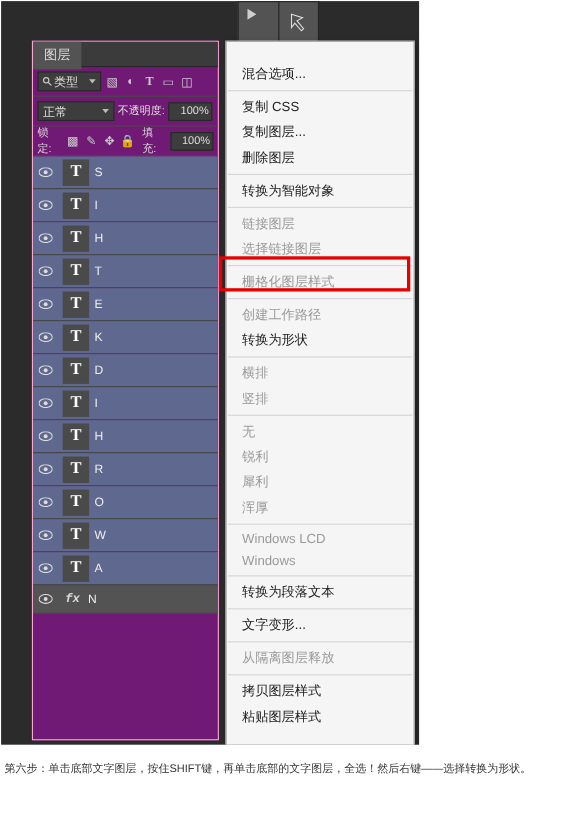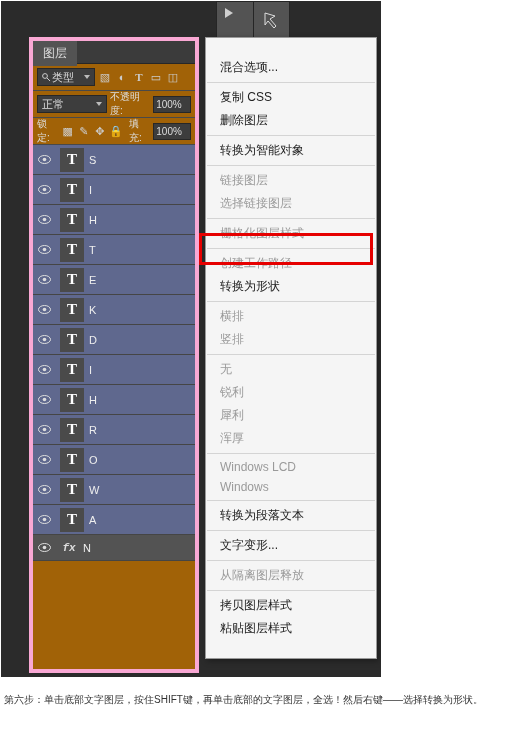--- a/index.html
+++ b/index.html
@@ -2,28 +2,28 @@
 <html><head>
 <meta charset="utf-8">
 <style>
   html,body{margin:0;padding:0;background:#fff;font-family:"Microsoft YaHei",Arial,sans-serif;font-size:12px;color:#333}
   .wrap{width:524px}
   .shot{width:380px;height:676px;margin:1px;background:#2b2b2b;position:relative;overflow:hidden}
   .toolbar{position:absolute;left:215px;top:0;width:36px;height:36px;background:#535353;border:1px solid #252525}
   .tb-tri{width:0;height:0;border-left:8px solid #cfcfcf;border-top:5px solid transparent;border-bottom:5px solid transparent;margin:6px 0 0 8px}
   .tb-s{position:absolute;left:252px;top:0;width:35px;height:36px;background:#535353;border:1px solid #252525;display:flex;align-items:center;justify-content:center}
   .tb-s svg{width:20px;height:20px}
-  .panel{position:absolute;left:28px;top:36px;width:170px;height:636px;background:#a16207;border:4px solid #f9a8d4;box-sizing:border-box}
+  .panel{position:absolute;left:28px;top:36px;width:170px;height:636px;background:#701a75;border:1px solid #f9a8d4;box-sizing:border-box}
   .panel-tab{height:22px;background:#3b3b3b;border-bottom:1px solid #272727}
   .panel-tab span{display:inline-block;padding:4px 10px;background:#535353;color:#ddd;font-size:12px}
   .p-row{display:flex;align-items:center;height:22px;padding:2px 4px;color:#ddd;font-size:11px;gap:3px;border-bottom:1px solid #494949}
   .sel{background:#3d3d3d;border:1px solid #272727;color:#ddd;height:16px;font-size:11px;flex:1;display:flex;align-items:center;padding:0 4px;justify-content:space-between}
   .caret{width:0;height:0;border-left:3px solid transparent;border-right:3px solid transparent;border-top:4px solid #bbb}
   .ic{width:14px;height:14px;display:inline-flex;align-items:center;justify-content:center;font-size:11px;color:#ccc}
-  .num{background:#3d3d3d;border:1px solid #272727;width:34px;height:15px;font-size:10px;color:#ddd;display:inline-flex;align-items:center;justify-content:flex-start;padding:0 2px}
+  .num{background:#3d3d3d;border:1px solid #272727;width:34px;height:15px;font-size:10px;color:#ddd;display:inline-flex;align-items:center;justify-content:flex-end;padding:0 2px}
   .layers{overflow:hidden}
   .lrow{display:flex;align-items:center;height:29px;background:#5f688e;border-bottom:1px solid #454545}
   .lrow.fx{background:#535353;height:25px}
   .eye{width:22px;display:flex;justify-content:center}
   .eye svg{width:13px;height:9px}
   .thumb{width:24px;height:24px;background:#4a4a4a;margin:0 5px;display:flex;align-items:center;justify-content:center;color:#fff;font-family:Georgia,serif;font-size:15px;font-weight:bold}
   .thumb.fxthumb{background:transparent;width:18px;height:18px;font-family:Liberation Mono, monospace;font-style:italic;font-size:11px;color:#ddd}
   .lname{color:#eee;font-size:11px;flex:1}
   .menu{position:absolute;left:204px;top:36px;width:170px;background:#f5f5f5;border:1px solid #9a9a9a;box-shadow:2px 2px 6px rgba(0,0,0,.35);padding:18px 0}
   .mi{padding:3px 14px;font-size:12px;color:#222;cursor:default;white-space:nowrap}
@@ -235,20 +235,21 @@
             <div class="thumb fxthumb">fx</div>
             <div class="lname">N</div>
           </div>
         </div>
     </div>
 
     <div class="menu">
       <div class="mi">混合选项...</div>
       <div class="sep"></div>
       <div class="mi">复制 CSS</div>
+      <div class="mi">复制图层...</div>
       <div class="mi">删除图层</div>
       <div class="sep"></div>
       <div class="mi">转换为智能对象</div>
       <div class="sep"></div>
       <div class="mi dis">链接图层</div>
       <div class="mi dis">选择链接图层</div>
       <div class="sep"></div>
       <div class="mi dis">栅格化图层样式</div>
       <div class="sep"></div>
       <div class="mi dis">创建工作路径</div>

